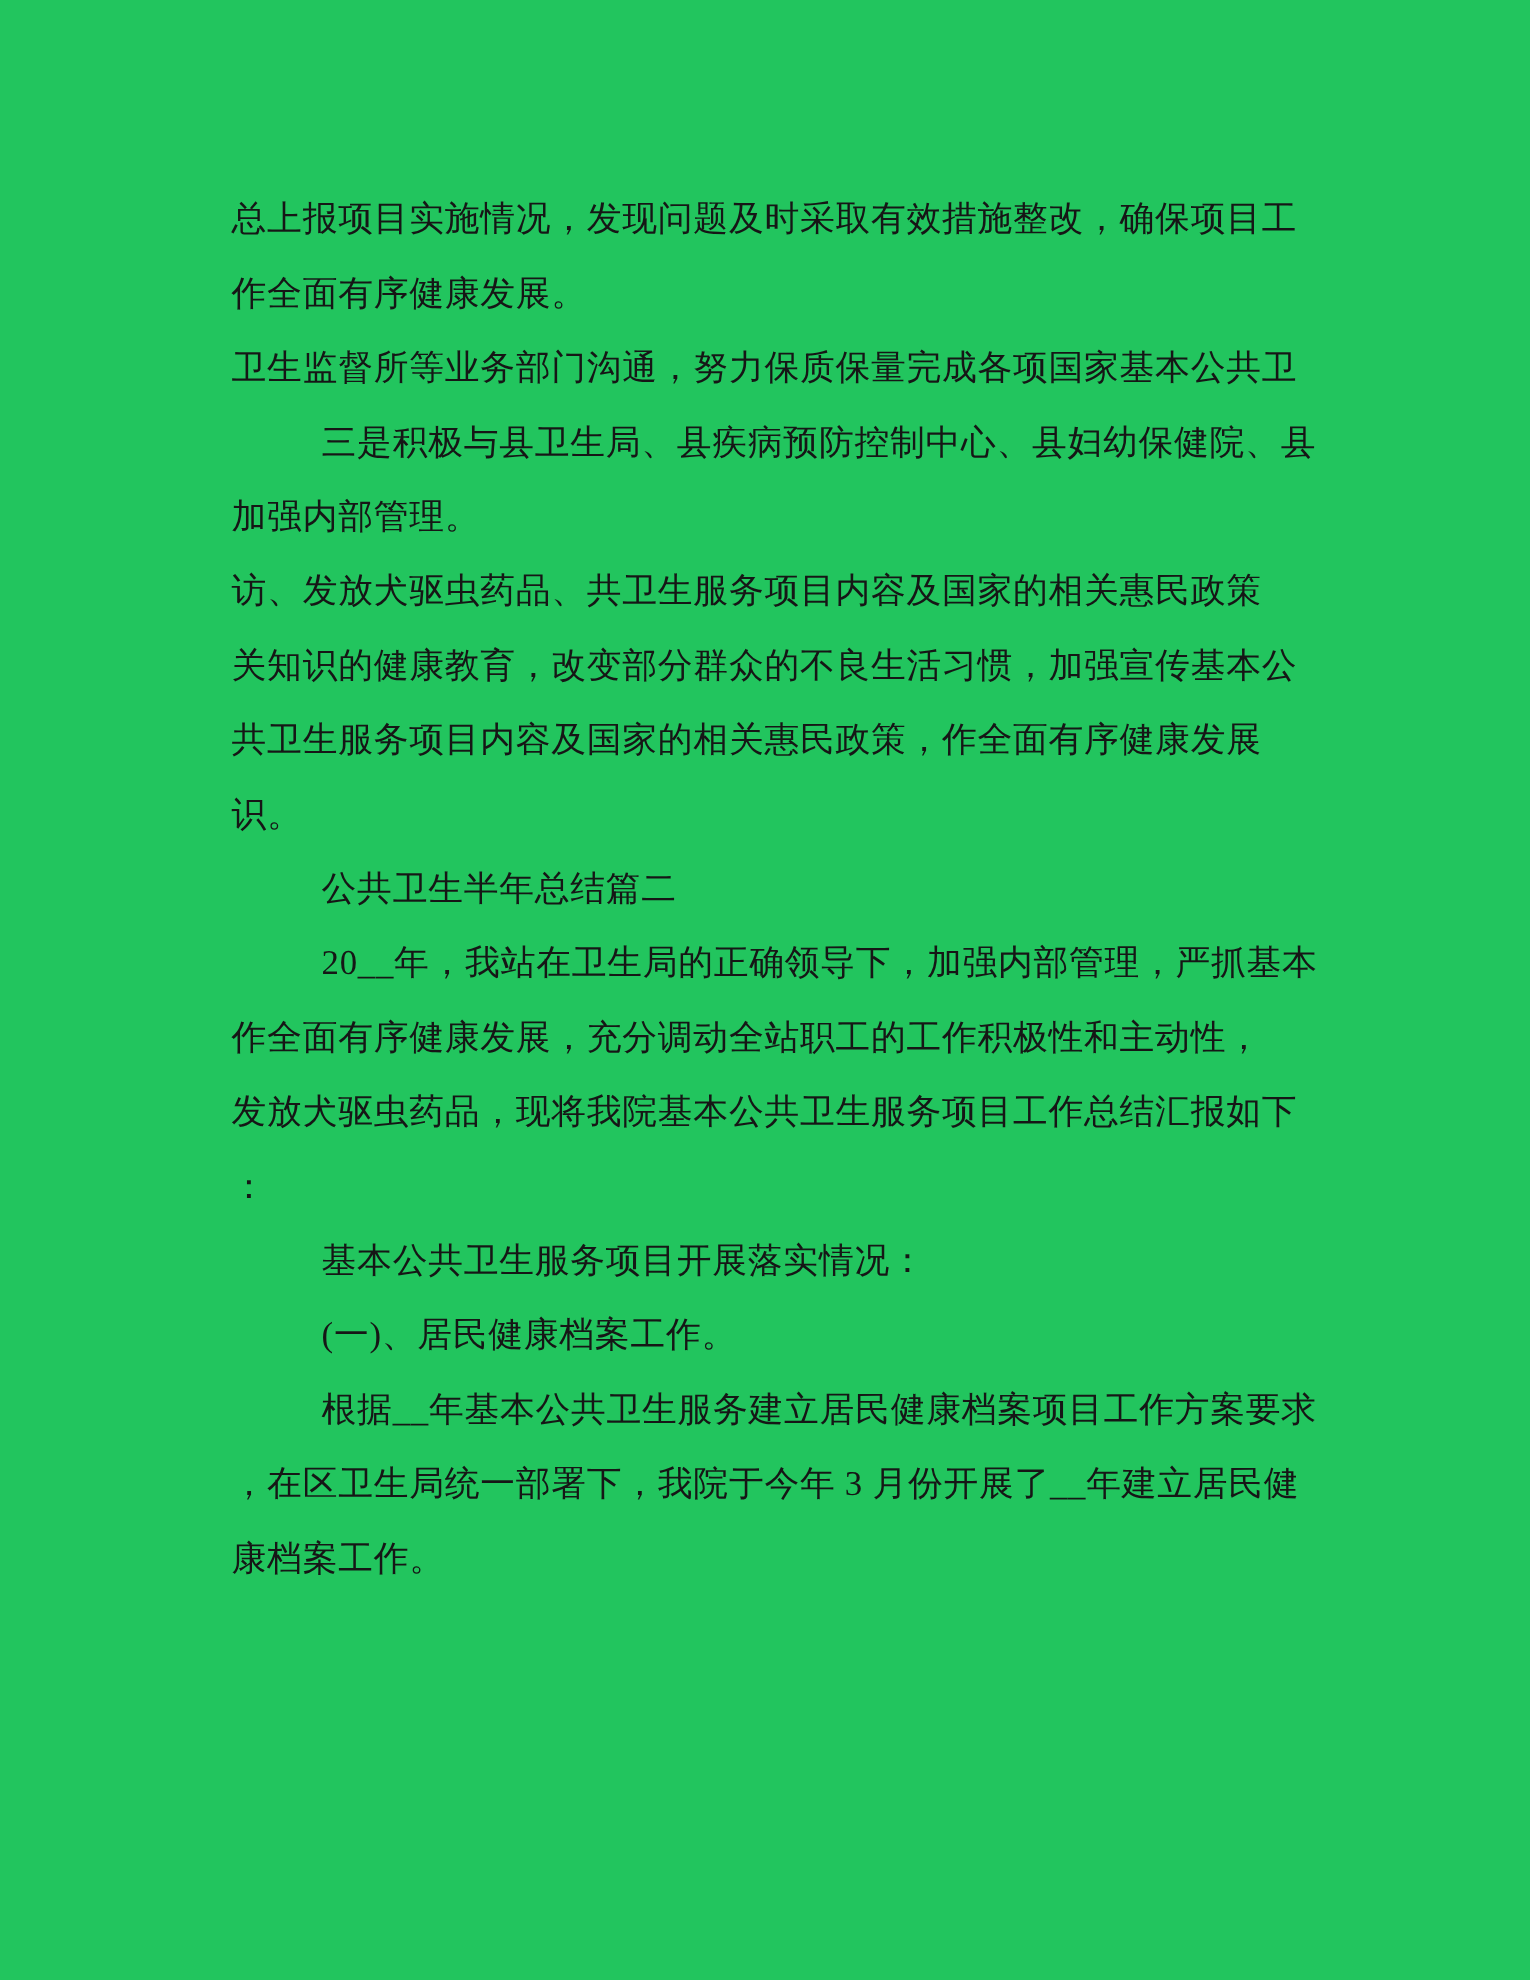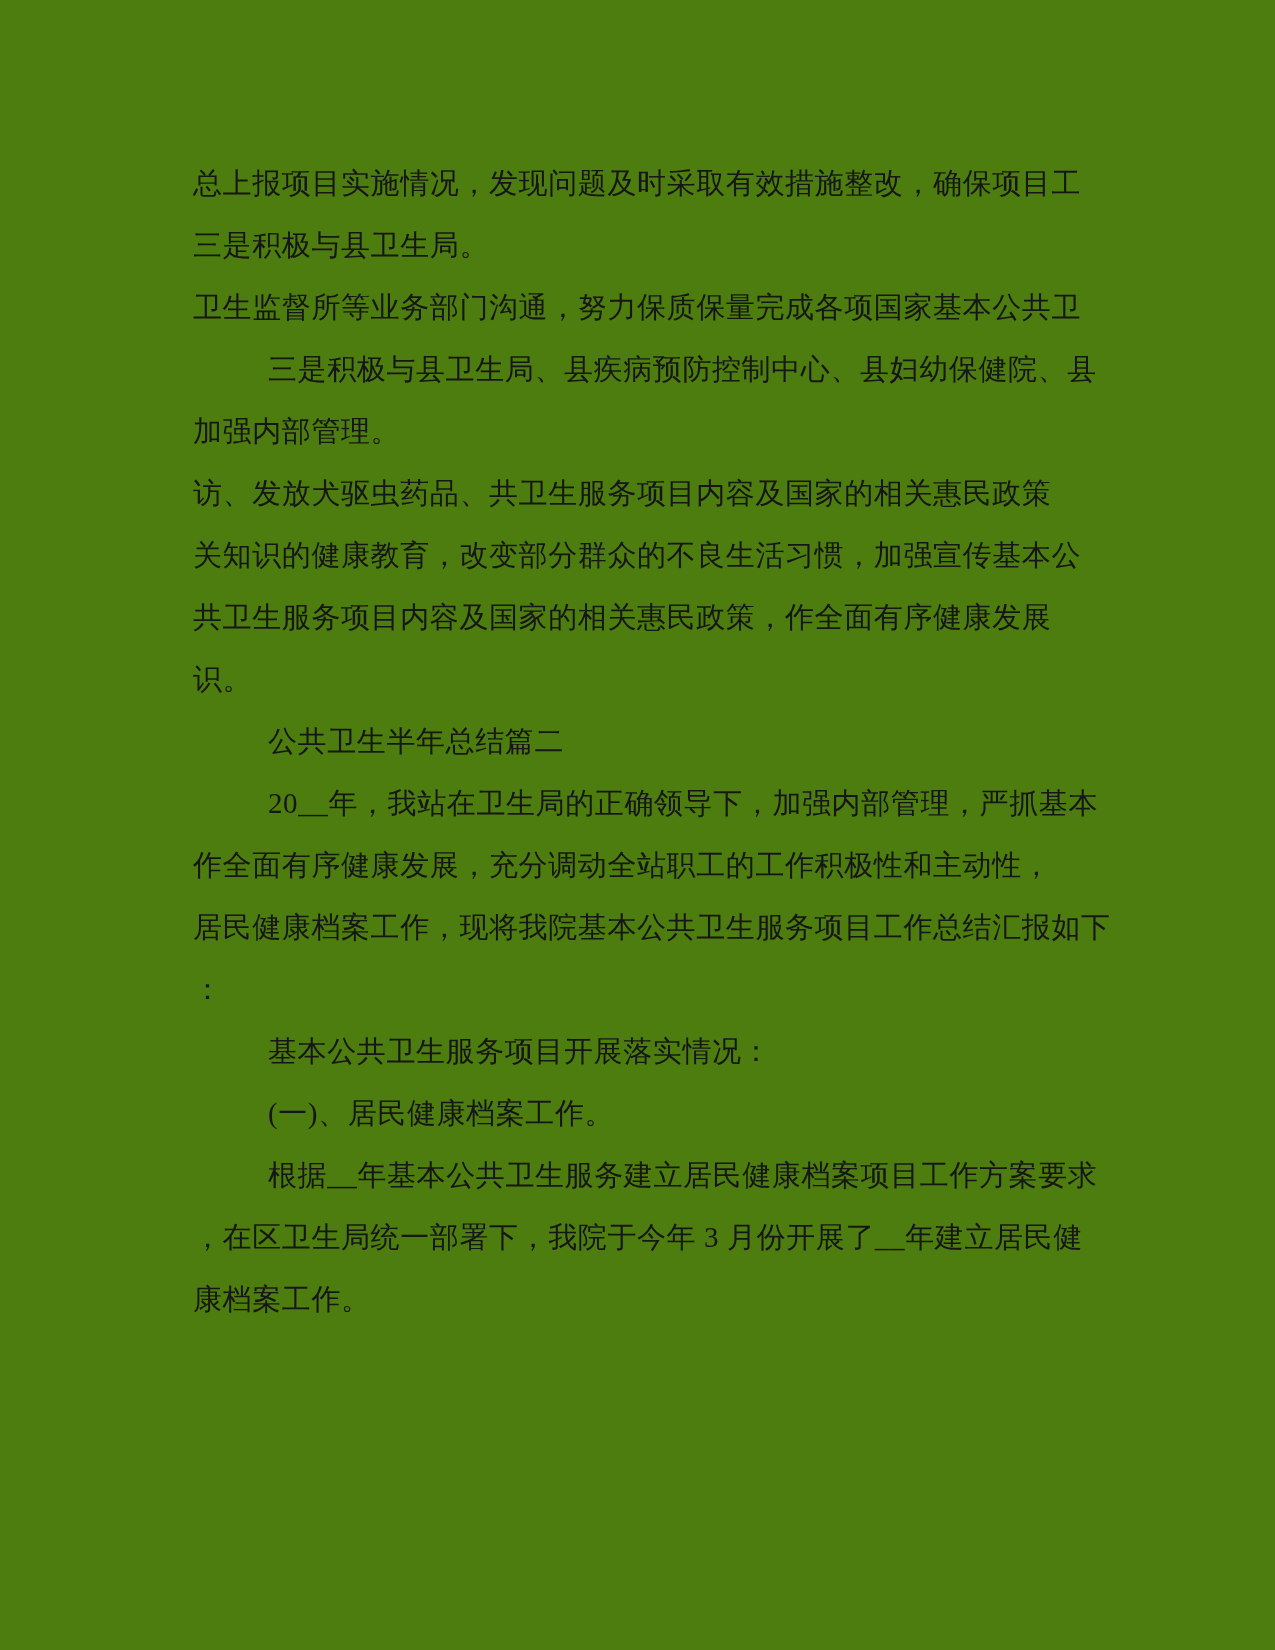--- a/index.html
+++ b/index.html
@@ -35,35 +35,35 @@
     white-space: nowrap;
     text-align: left;
   }
   .line.indent {
     padding-left: 75px;
   }
 </style>
 </head>
 <body>
 
-<div class="page" style="background: #4d7c0f; color: rgb(22, 22, 22);">
+<div class="page" style="background: #22c55e; color: rgb(22, 22, 22);">
   <div class="doc-body" id="doc-body">
       <div class="line">总上报项目实施情况，发现问题及时采取有效措施整改，确保项目工</div>
-      <div class="line">三是积极与县卫生局。</div>
+      <div class="line">作全面有序健康发展。</div>
       <div class="line">卫生监督所等业务部门沟通，努力保质保量完成各项国家基本公共卫</div>
       <div class="line indent">三是积极与县卫生局、县疾病预防控制中心、县妇幼保健院、县</div>
       <div class="line">加强内部管理。</div>
       <div class="line">访、发放犬驱虫药品、共卫生服务项目内容及国家的相关惠民政策</div>
       <div class="line">关知识的健康教育，改变部分群众的不良生活习惯，加强宣传基本公</div>
       <div class="line">共卫生服务项目内容及国家的相关惠民政策，作全面有序健康发展</div>
       <div class="line">识。</div>
       <div class="line indent">公共卫生半年总结篇二</div>
       <div class="line indent">20__年，我站在卫生局的正确领导下，加强内部管理，严抓基本</div>
       <div class="line">作全面有序健康发展，充分调动全站职工的工作积极性和主动性，</div>
-      <div class="line">居民健康档案工作，现将我院基本公共卫生服务项目工作总结汇报如下</div>
+      <div class="line">发放犬驱虫药品，现将我院基本公共卫生服务项目工作总结汇报如下</div>
       <div class="line">：</div>
       <div class="line indent">基本公共卫生服务项目开展落实情况：</div>
       <div class="line indent">(一)、居民健康档案工作。</div>
       <div class="line indent">根据__年基本公共卫生服务建立居民健康档案项目工作方案要求</div>
       <div class="line">，在区卫生局统一部署下，我院于今年 3 月份开展了__年建立居民健</div>
       <div class="line">康档案工作。</div>
     </div>
 </div>
 
 </body></html>

